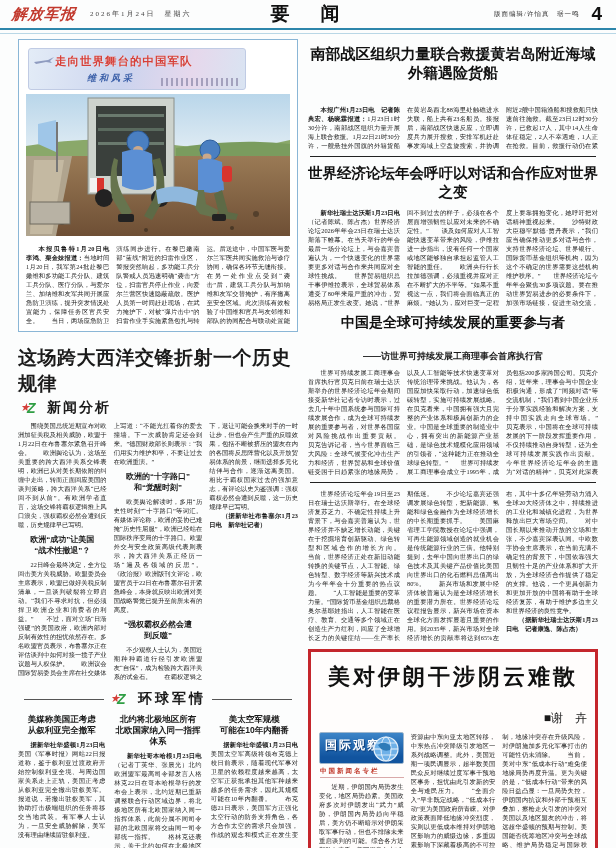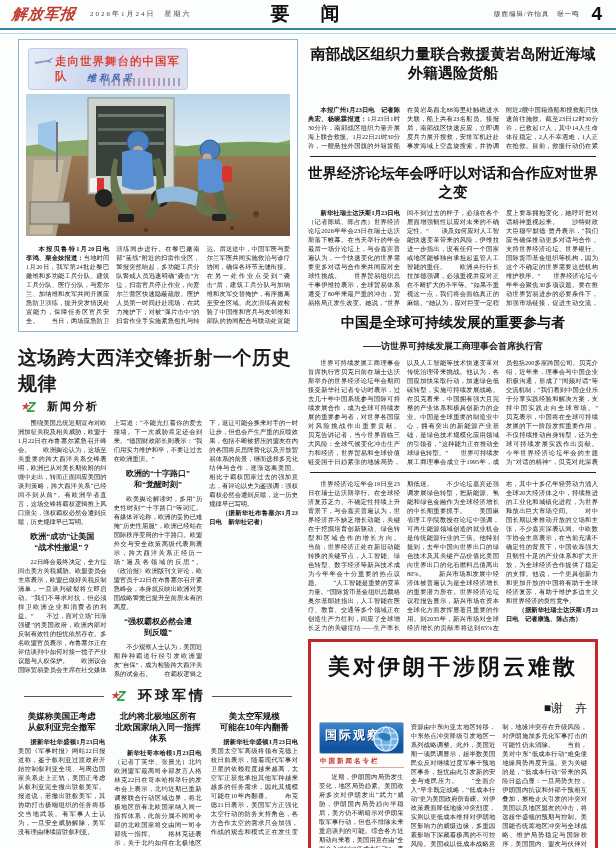--- a/index.html
+++ b/index.html
@@ -33,21 +33,21 @@
     font-size:6.3px; line-height:9px; text-align:justify; overflow:hidden; }
   .cols3 p { text-indent:2em; }
   .lead { font-weight:bold; }
   .credit-line { font-weight:bold; text-indent:2em; }
   h2.headline { font-family:"Liberation Sans", sans-serif; font-weight:bold; text-align:center; color:#111; }
   .divider { border:none; border-top:1px solid #222; margin:6px 2px; }
 
   
   .pk-box { border:1px solid #8ab6d6; padding:6px 7px; background:#fff; }
   .banner {
-    width:160px; height:42px; position:relative; margin:2px 0 4px 2px;
+    width:218px; height:42px; position:relative; margin:2px 0 4px 2px;
     background:linear-gradient(100deg,#e3ecf7 0%, #ccd4ee 45%, #e6d8ec 75%, #d9e4f2 100%);
     border:1px solid #c0cbe4; border-radius:3px; overflow:hidden;
   }
   .banner-title { position:absolute; left:26px; top:5px; font-family:"Liberation Sans", sans-serif;
     font-weight:bold; font-size:11.5px; color:#d4403a; letter-spacing:1px;
     text-shadow:0 0 1px #fff; }
   .banner-script { position:absolute; left:58px; top:23px; font-style:italic; font-weight:bold;
     font-size:9px; color:#3a5fa8; letter-spacing:3px; }
   .banner-jet { position:absolute; left:4px; top:6px; width:22px; height:12px; }
   .banner-strip { position:absolute; right:4px; bottom:3px; width:80px; height:8px;
@@ -56,21 +56,21 @@
   .photo-wrap { margin:2px 0 4px 0; }
   .pk-text { height:81px; }
 
   
   .analysis-headline { font-size:19px; margin:13px 0 0 0; letter-spacing:.5px; }
   .kicker-row { display:flex; align-items:center; gap:5px; margin:2px 0 4px 2px; }
   .starz { position:relative; width:22px; height:14px; flex:none; }
   .starz .z { position:absolute; left:7px; top:-1px; font-family:"Liberation Sans", sans-serif;
     font-weight:bold; font-style:italic; font-size:14px; color:#2f9e44; }
   .starz .star { position:absolute; left:0; top:0; font-size:11px; color:#d4403a; }
-  .kicker-label { font-family:"Liberation Sans", sans-serif; font-weight:bold; font-size:11px; letter-spacing:2px; }
+  .kicker-label { font-family:"Liberation Sans", sans-serif; font-weight:bold; font-size:14px; letter-spacing:2px; }
   .analysis-body { height:261px; }
   .analysis-body h4 { font-family:Liberation Sans, sans-serif; font-weight:bold; font-size:8px;
     text-align:center; line-height:11px; margin:5px 0 4px 0; text-indent:0; }
 
   
   .milsec { display:flex; align-items:center; gap:6px; margin:8px 6px 6px 6px; }
   .milsec .line { flex:1; border-top:1px solid #555; }
   .milsec-label { font-family:"Liberation Sans", sans-serif; font-weight:bold; font-size:14px; letter-spacing:3px; }
   .briefs { display:flex; gap:9px; }
   .brief { flex:1; min-width:0; }
@@ -80,21 +80,21 @@
   .brief-body p { text-indent:2em; }
 
   
   .r-art { margin-bottom:2px; }
   .rescue-headline { font-size:15px; margin:6px 0 22px 0; }
   .rescue-body { height:45px; }
   .wef-headline { font-size:14.5px; margin:7px 0 6px 0; }
   .wef-body { height:99px; }
   .sus-headline { font-size:14px; margin:7px 0 2px 0; }
   .sus-subhead { font-family:"Liberation Sans", sans-serif; font-weight:bold; font-size:9px;
-    text-align:center; margin:8px 0 5px 0; }
+    text-align:center; margin:18px 0 5px 0; }
   .sus-body { height:108px; }
   .davos-headline { font-size:16.5px; margin:8px 0 6px 0; letter-spacing:1px; }
   .davos-body { height:153px; }
 
   
   .iran-box { border:3px solid #c4262c; margin-top:7px; padding:7px 8px 8px 8px; background:#fffdfc; }
   .iran-headline { font-size:22px; letter-spacing:3px; margin:3px 0 18px 0; }
   .iran-byline { text-align:right; font-size:12px; margin-bottom:5px; }
   .iran-flow { height:189px; }
   .intl-logo { width:100%; height:32px; position:relative; border:1px solid #9fb6cc;

